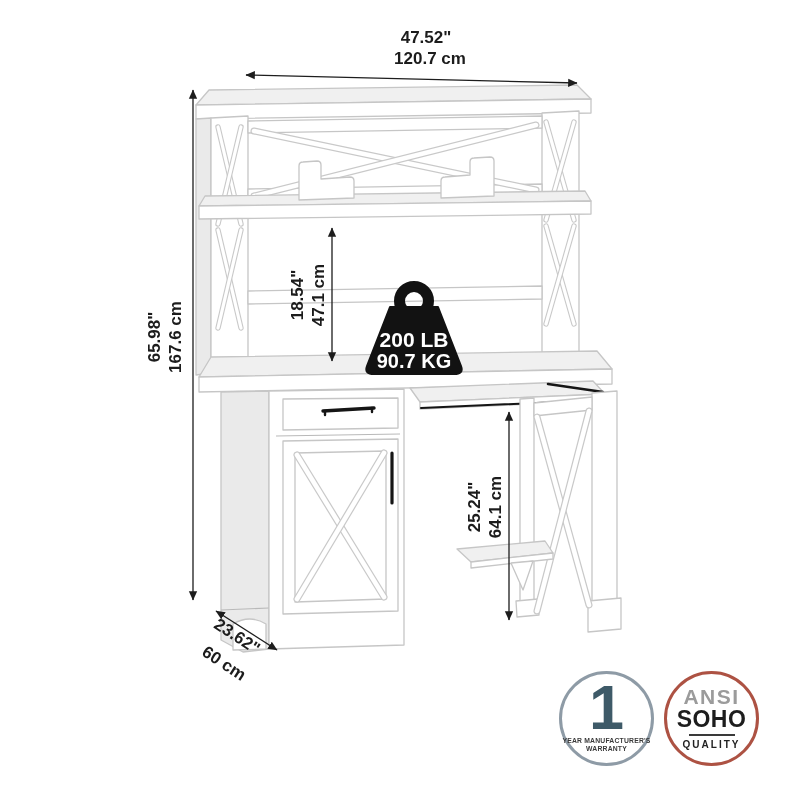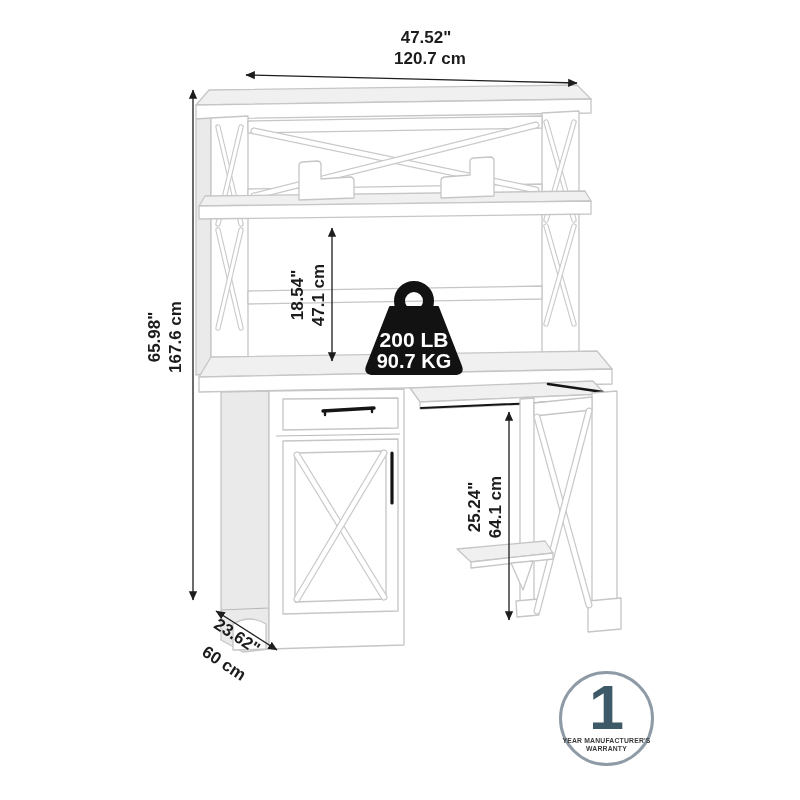--- a/index.html
+++ b/index.html
@@ -181,14 +181,20 @@
     </g>
   </svg>
 
 
   <div class="badge badge-warranty">
     <div class="badge-number">1</div>
     <div class="badge-cap">YEAR MANUFACTURER'S</div>
     <div class="badge-cap">WARRANTY</div>
   </div>
 
+  <div class="badge badge-quality">
+    <div class="bq-ansi">ANSI</div>
+    <div class="bq-soho">SOHO</div>
+    <div class="bq-line"></div>
+    <div class="bq-quality">QUALITY</div>
+  </div>
 
 </div>
 
 </body></html>

